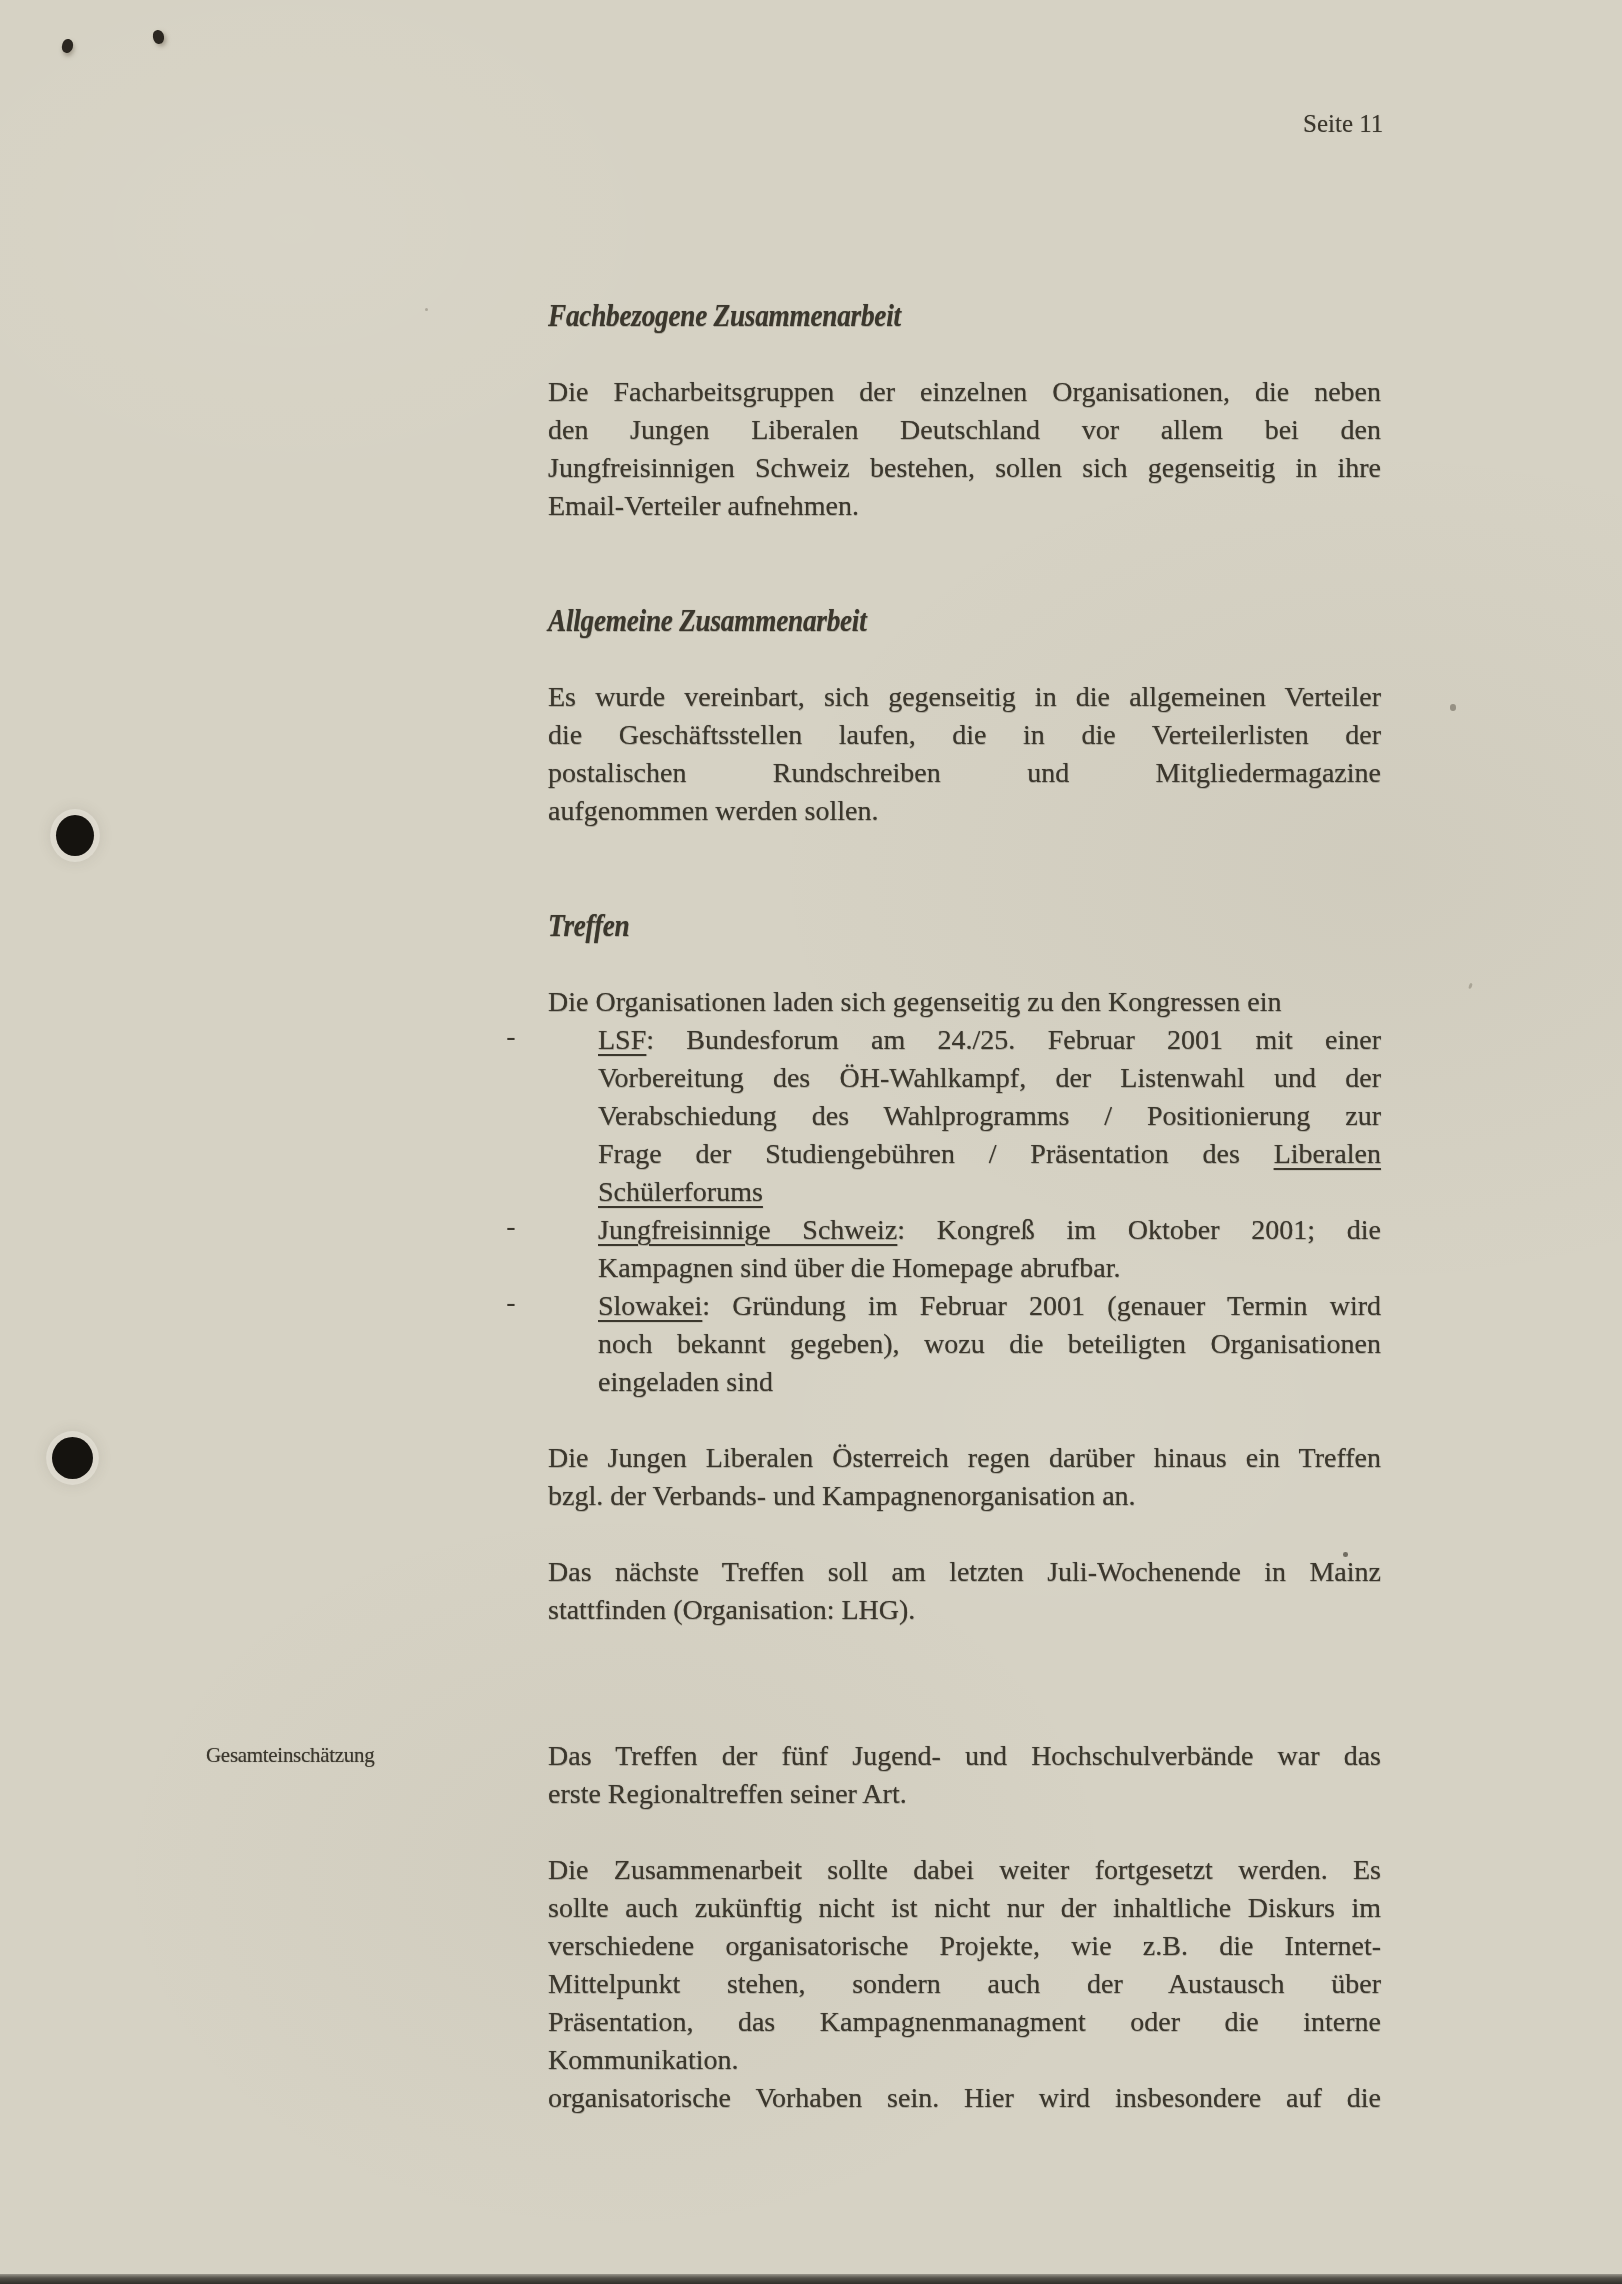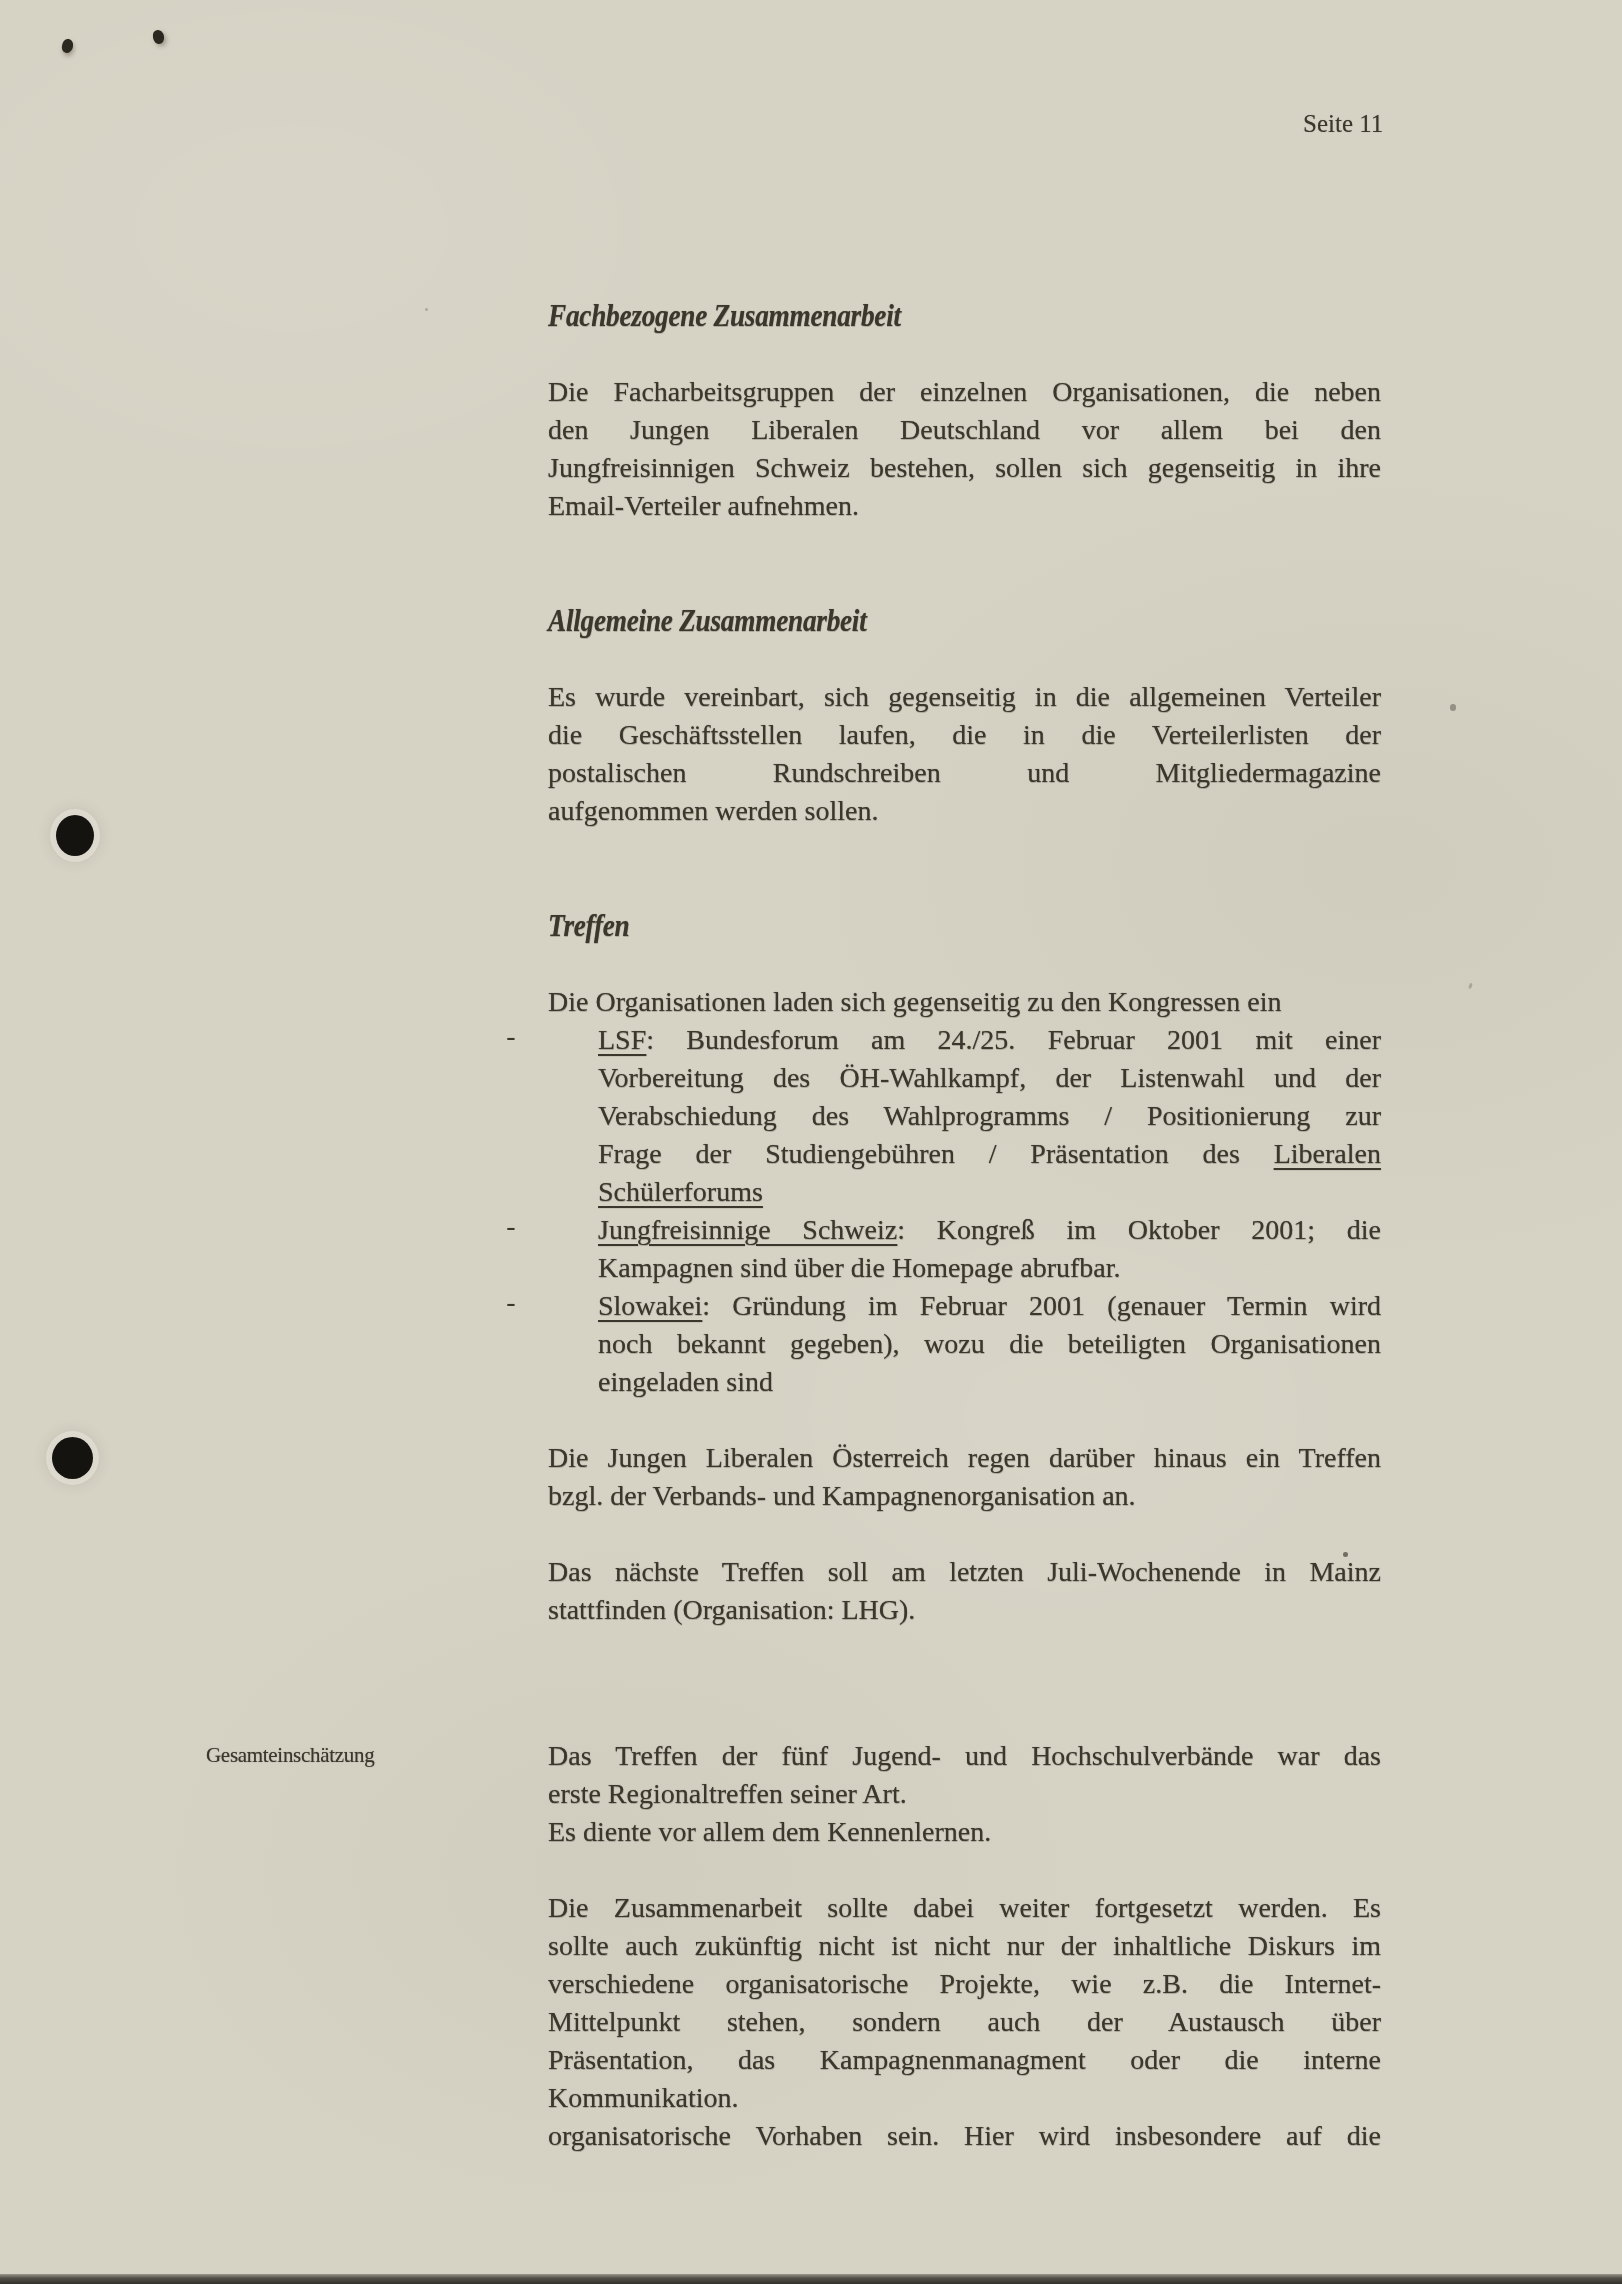--- a/index.html
+++ b/index.html
@@ -126,21 +126,20 @@
       <div class="line"><span>bzgl. der Verbands- und Kampagnenorganisation an.</span></div>
     </div>
     <div class="block para">
       <div class="line j"><span>Das nächste Treffen soll am letzten Juli-Wochenende in Mainz</span></div>
       <div class="line"><span>stattfinden (Organisation: LHG).</span></div>
     </div>
     <div class="block labeled">
       <span class="side-label">Gesamteinschätzung</span>
       <div class="line j"><span>Das Treffen der fünf Jugend- und Hochschulverbände war das</span></div>
       <div class="line"><span>erste Regionaltreffen seiner Art.</span></div>
-      <div class="line"><span>Es diente vor allem dem Kennenlernen.</span></div>
     </div>
     <div class="block para">
       <div class="line j"><span>Die Zusammenarbeit sollte dabei weiter fortgesetzt werden. Es</span></div>
       <div class="line j"><span>sollte auch zukünftig nicht ist nicht nur der inhaltliche Diskurs im</span></div>
       <div class="line j"><span>verschiedene organisatorische Projekte, wie z.B. die Internet-</span></div>
       <div class="line j"><span>Mittelpunkt stehen, sondern auch der Austausch über</span></div>
       <div class="line j"><span>Präsentation, das Kampagnenmanagment oder die interne</span></div>
       <div class="line"><span>Kommunikation.</span></div>
       <div class="line j"><span>organisatorische Vorhaben sein. Hier wird insbesondere auf die</span></div>
     </div>

